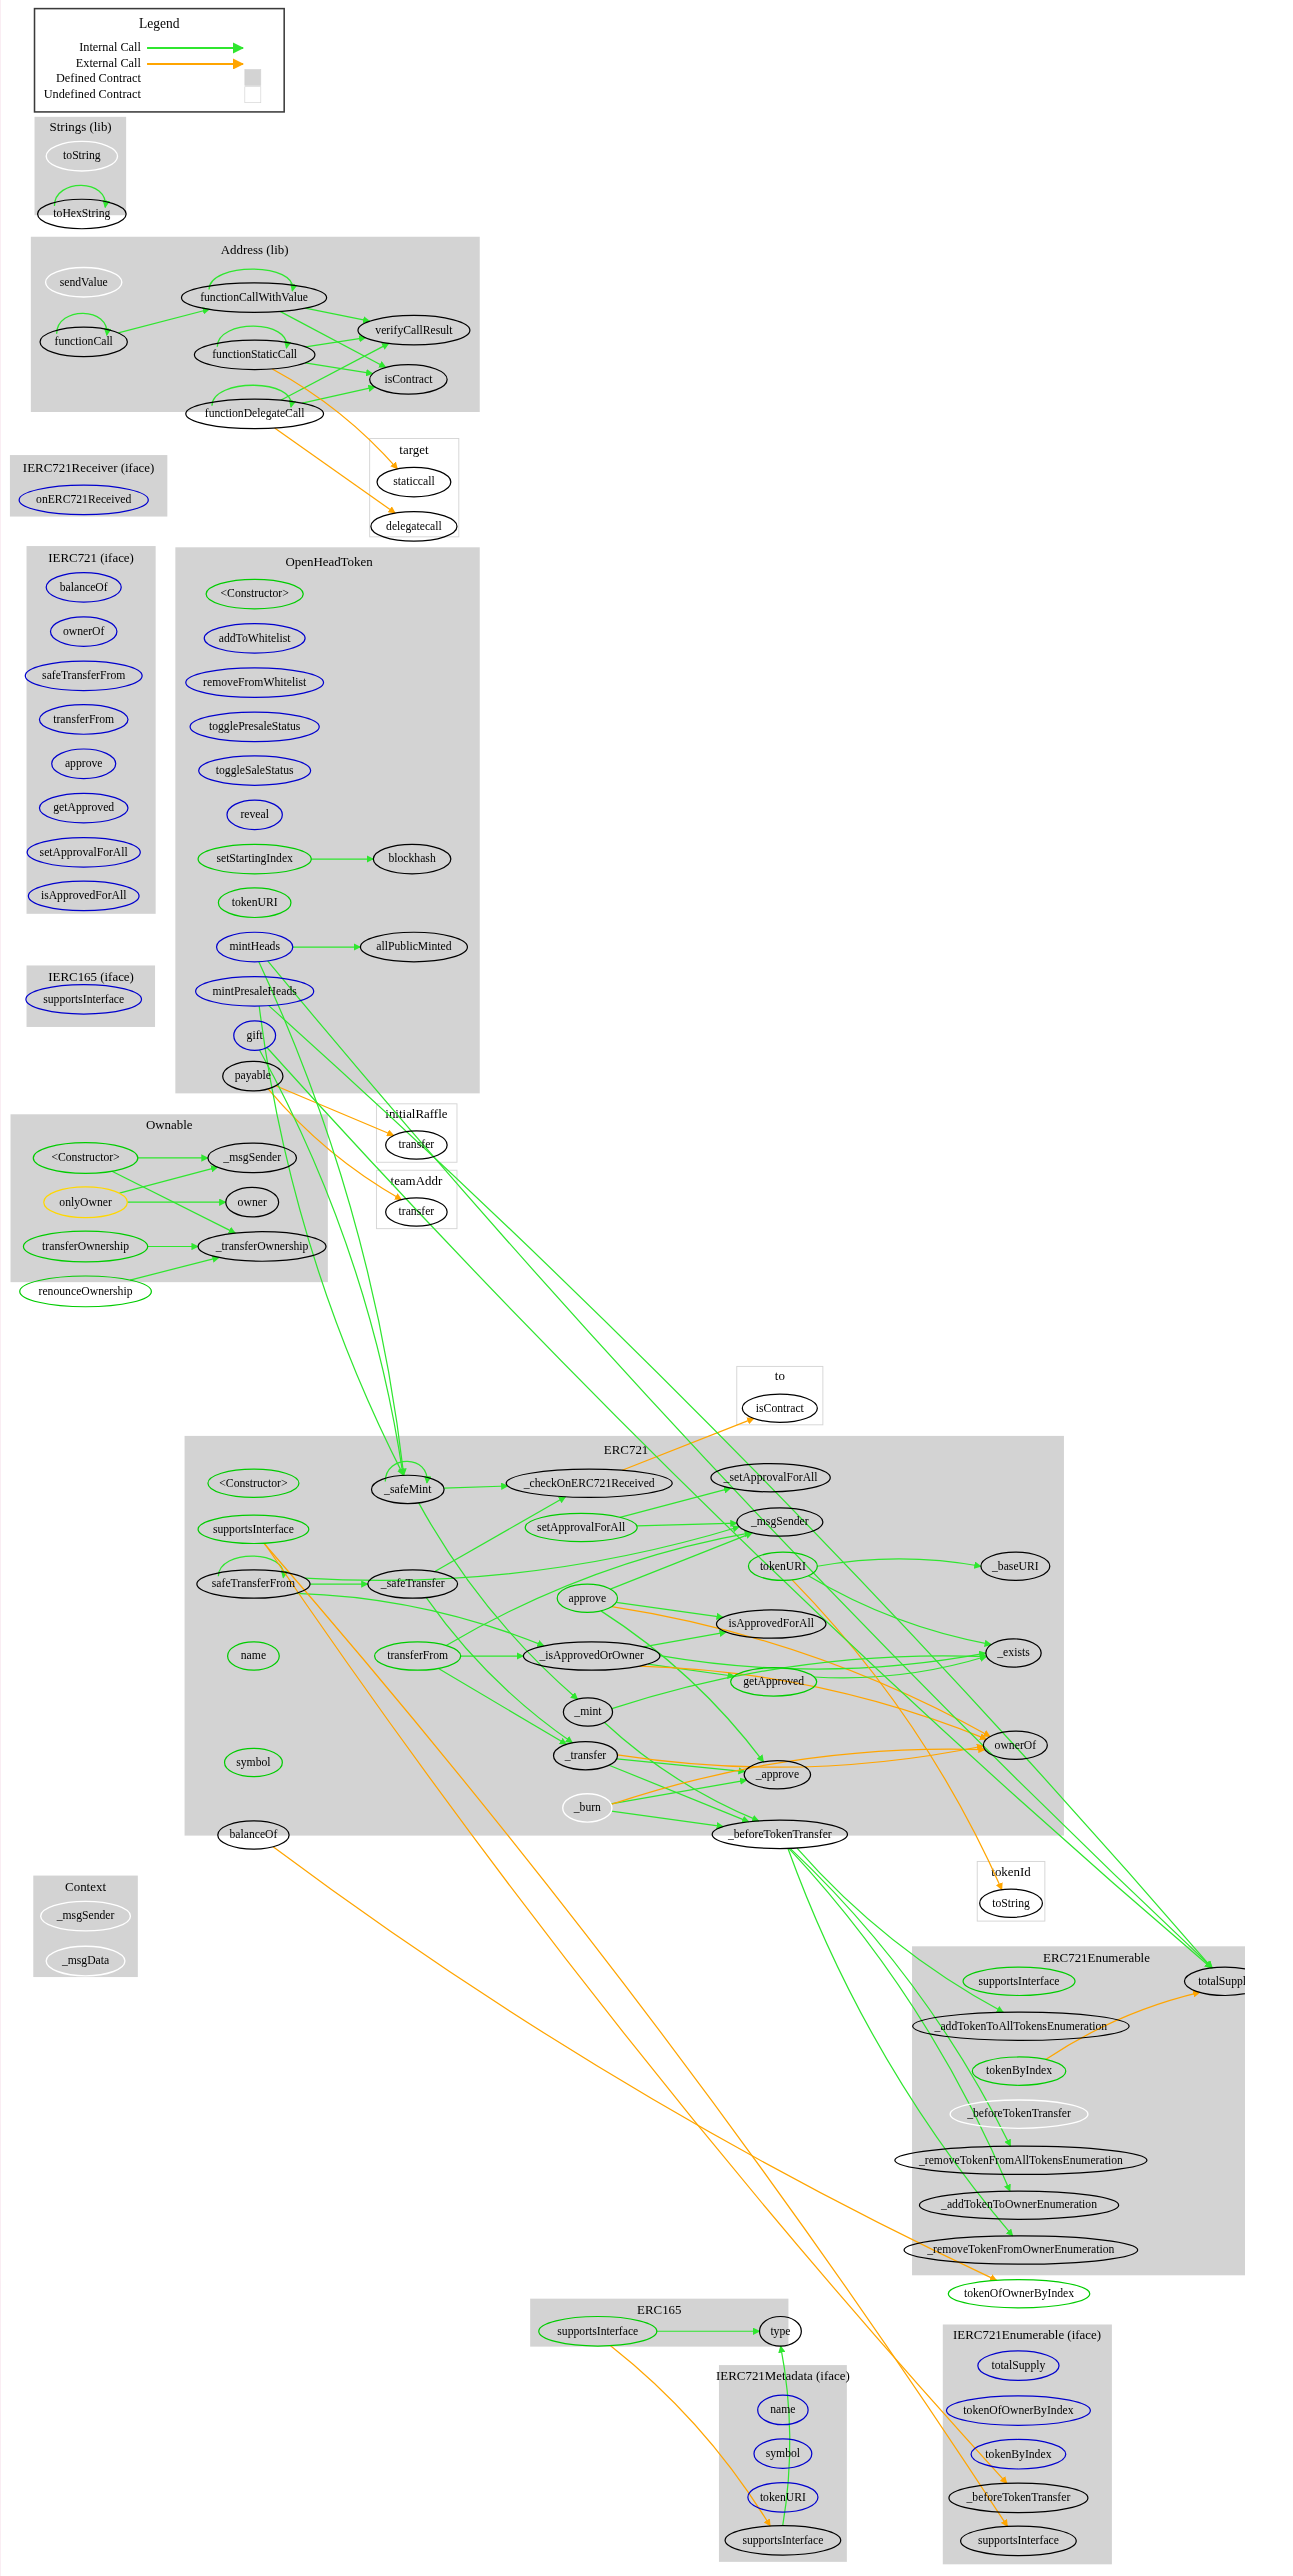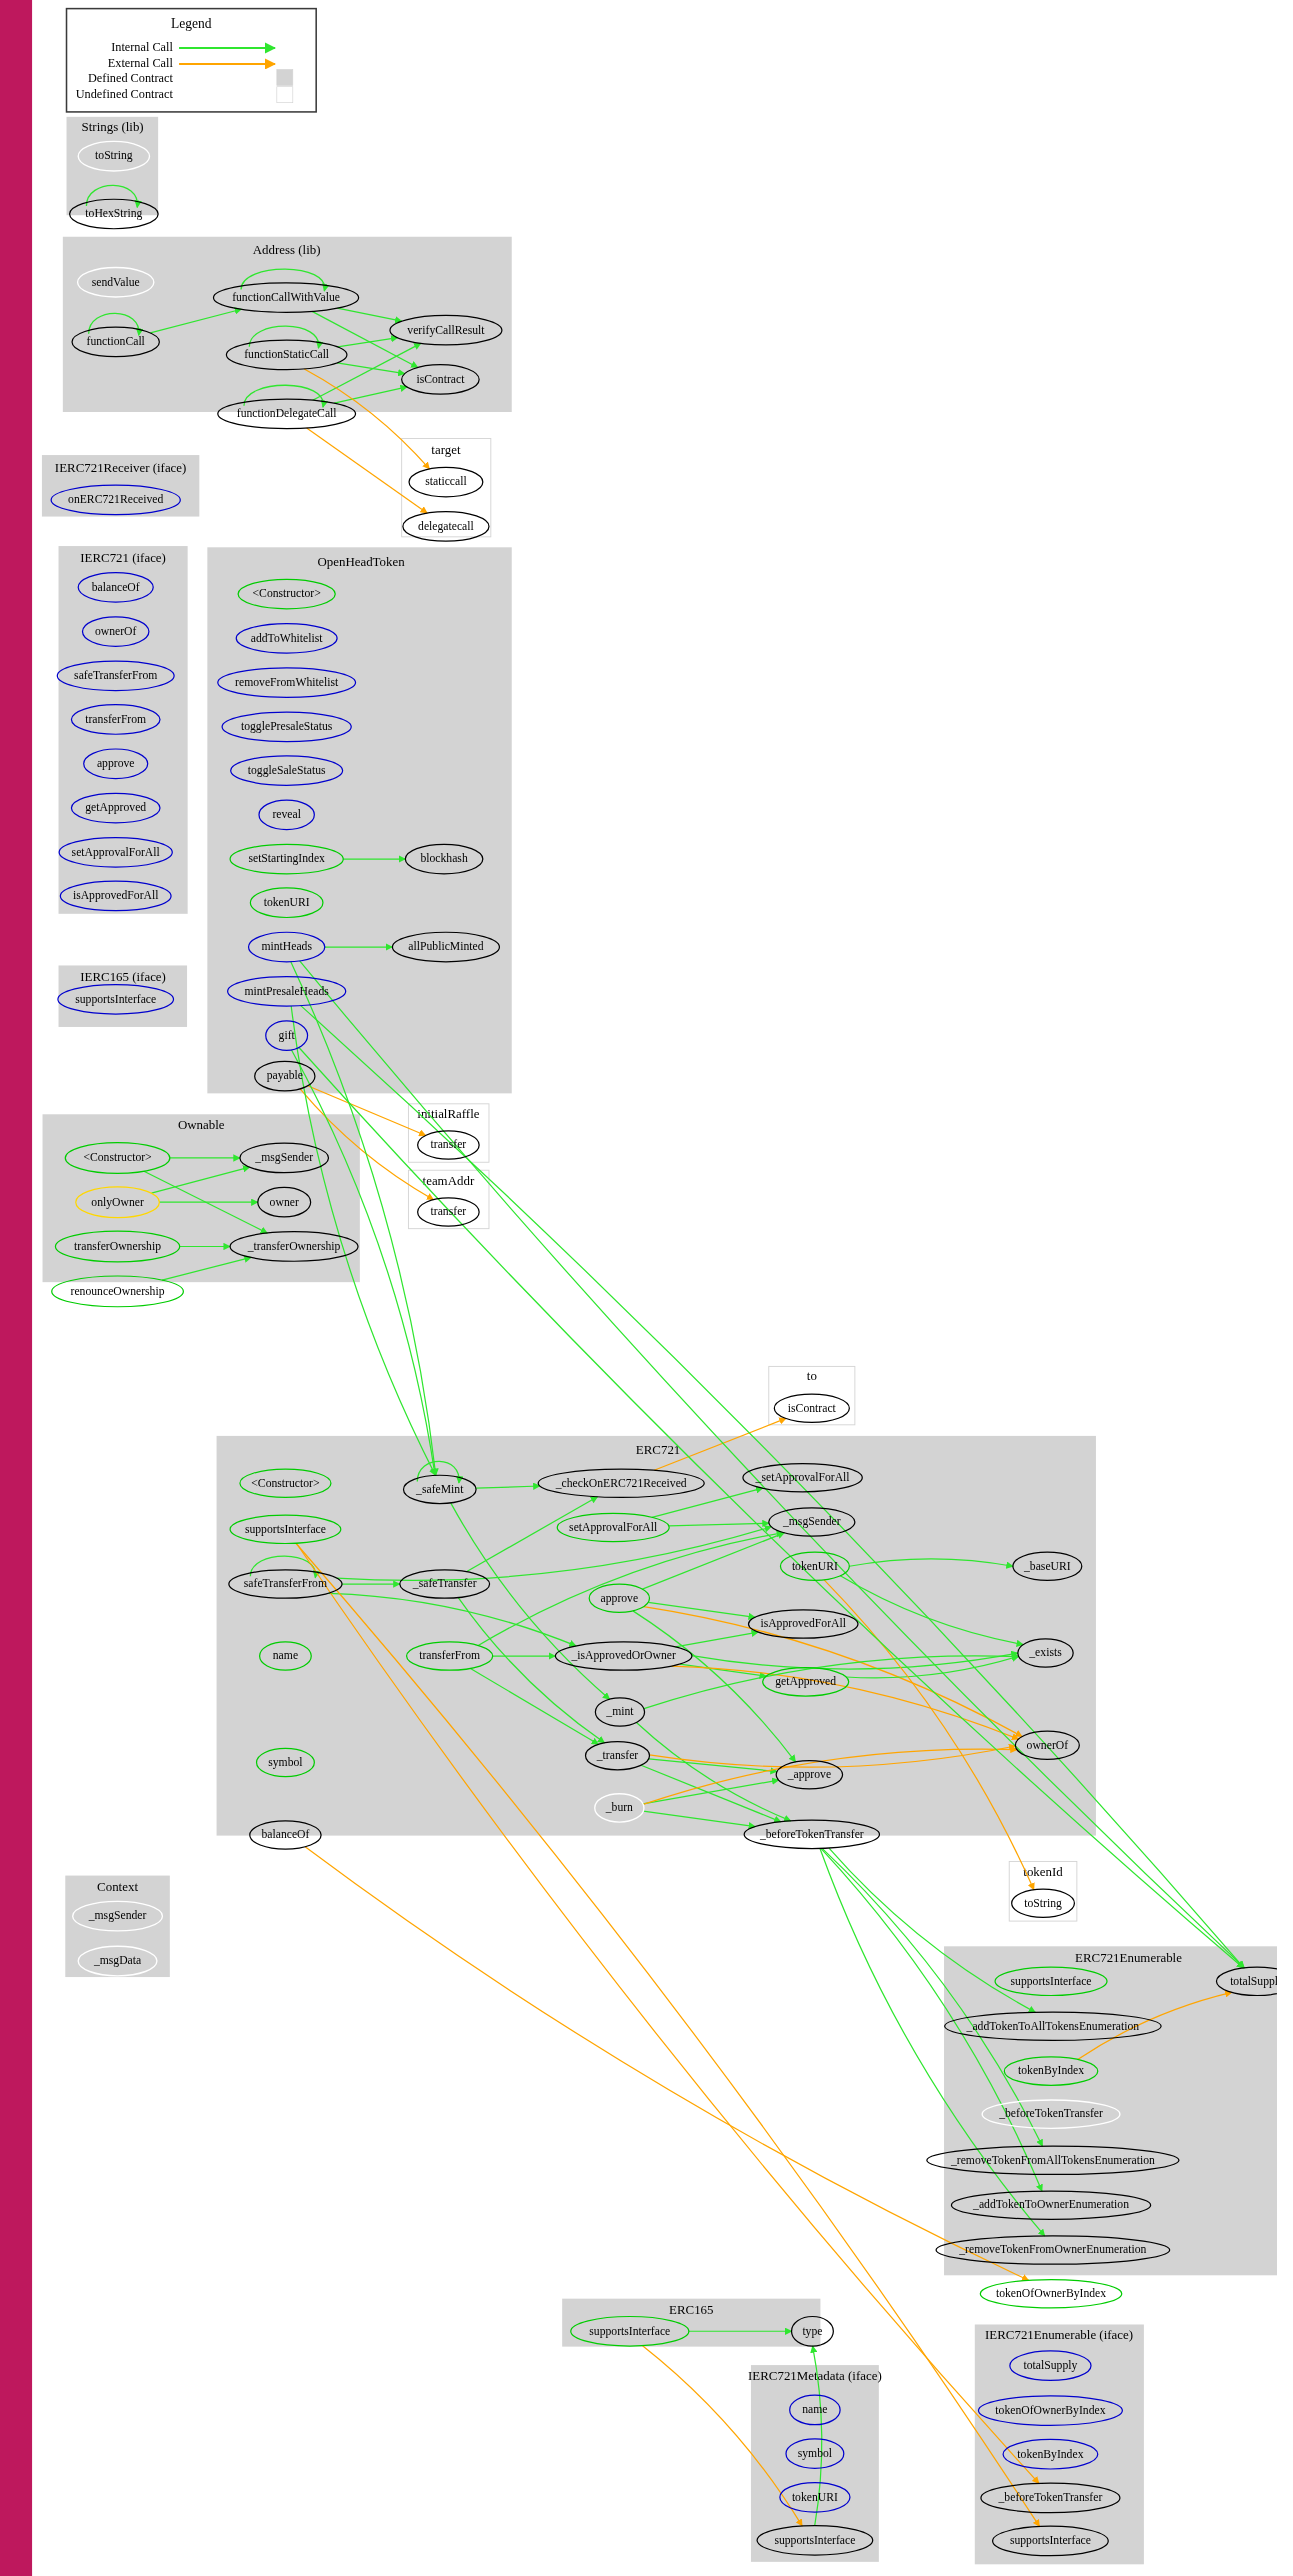--- a/index.html
+++ b/index.html
@@ -1,17 +1,17 @@
 <!DOCTYPE html>
 <html style="font-size:9.8px"><head>
 <meta charset="utf-8">
 <style>
   html,body{margin:0;padding:0;background:#ffffff;}
   body{font-family:"Liberation Serif", serif;}
-  #stage{position:relative;width:1245px;height:2576px;background:#be185d;overflow:hidden;padding-left:32px;}
+  #stage{position:relative;width:1245px;height:2576px;background:#be185d;overflow:hidden;}
   svg{display:block;}
   .cl-label{font-family:"Liberation Serif",serif;font-size:21px;fill:#000;text-anchor:middle;dominant-baseline:middle;}
   .nd-label{font-family:"Liberation Serif",serif;font-size:19px;fill:#000;text-anchor:middle;dominant-baseline:middle;}
   .lg-label{font-family:"Liberation Serif",serif;font-size:20px;fill:#000;text-anchor:end;dominant-baseline:middle;}
   .lg-title{font-family:"Liberation Serif",serif;font-size:22px;fill:#000;text-anchor:middle;dominant-baseline:middle;}
 </style>
 </head>
 <body>
 
 <div id="stage">

